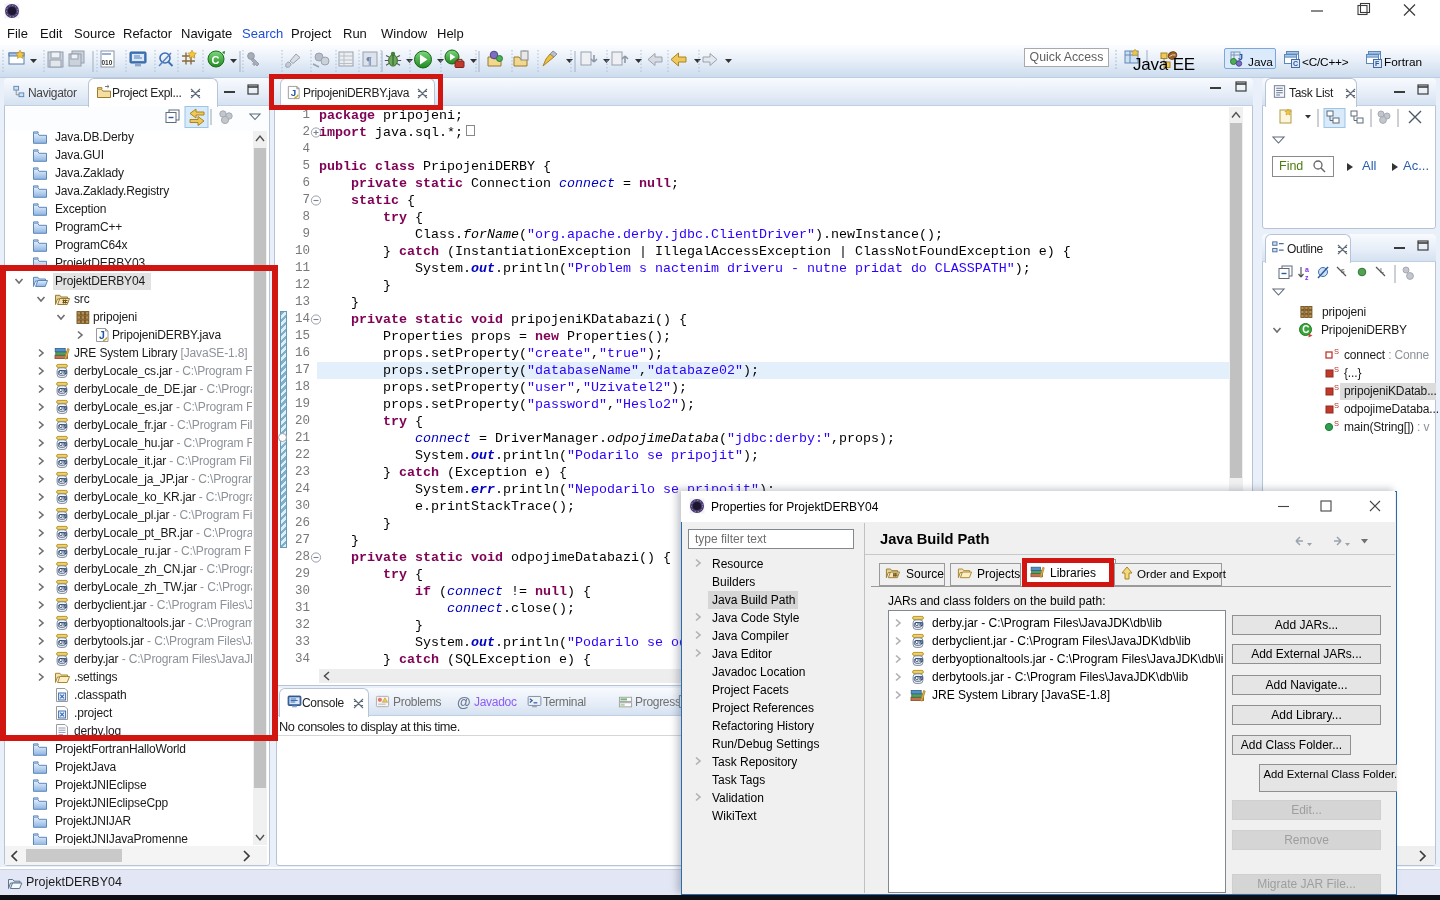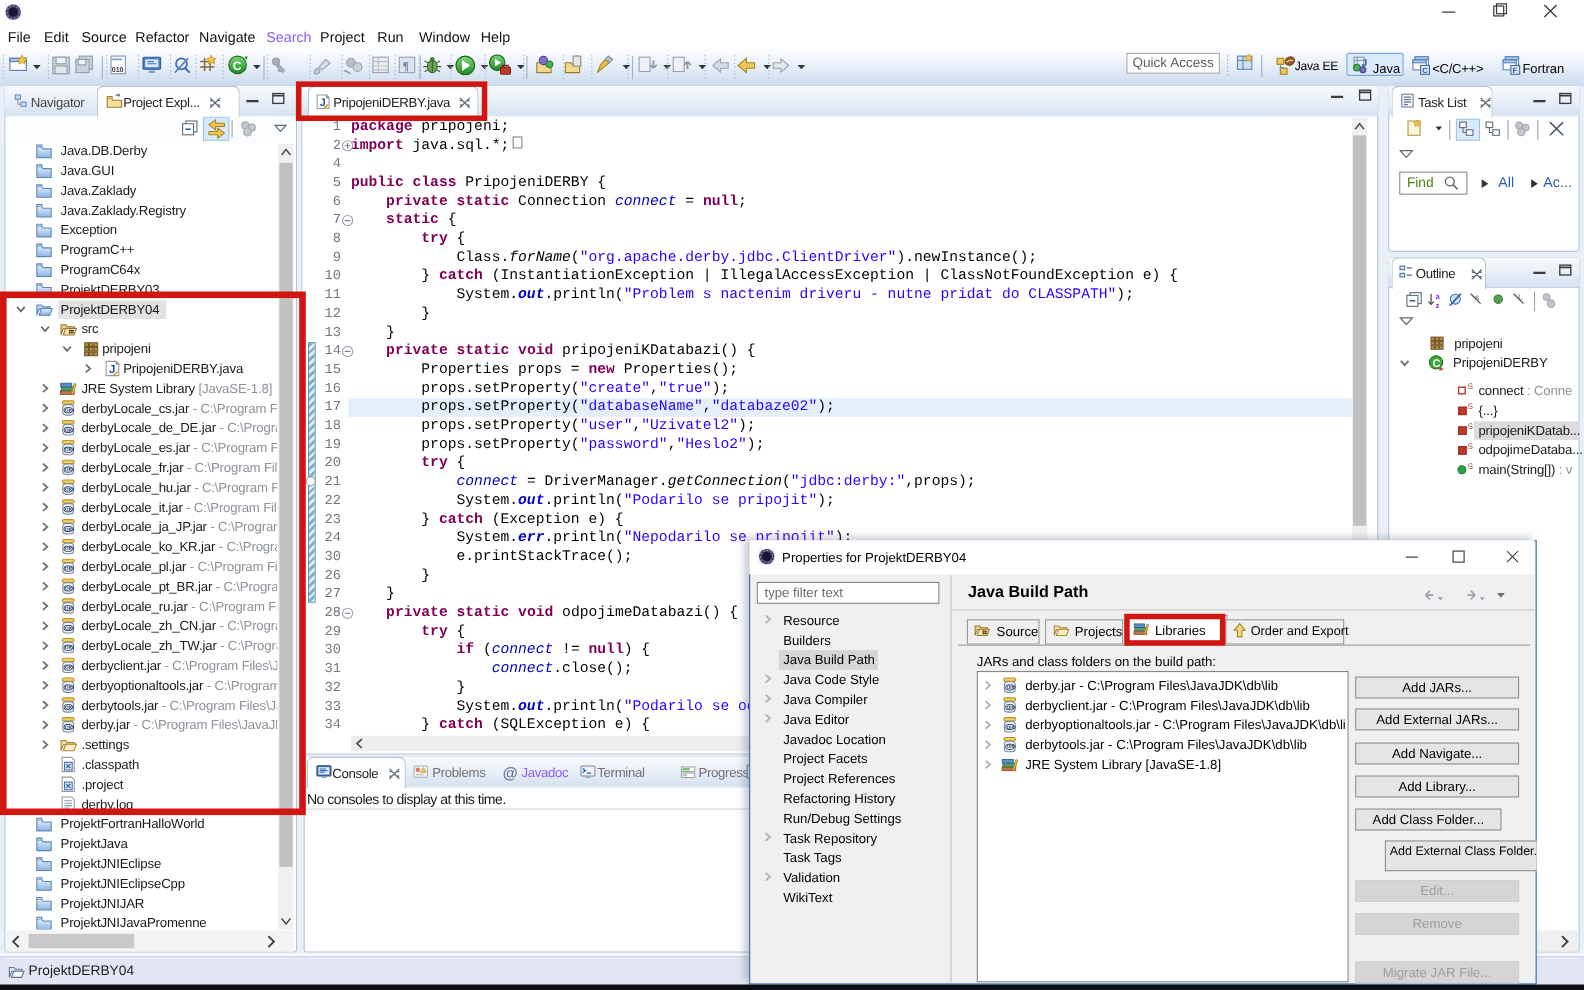--- a/index.html
+++ b/index.html
@@ -180,21 +180,21 @@
       <rect x="58" y="5.5" width="9" height="9" fill="none" stroke="#3b3b3b" stroke-width="1.1"></rect>
       <rect x="60.5" y="3.5" width="9" height="9" fill="none" stroke="#3b3b3b" stroke-width="1.1"></rect>
       <path d="M104 4.5 l11 11 m0 -11 l-11 11" stroke="#3b3b3b" stroke-width="1.2"></path>
     </svg>
 <div class="ab" style="left:0;top:22px;width:1440px;height:23px;background:#fff"></div>
 <div class="ab t13" style="left:7px;top:26px;color:#111">File</div>
 <div class="ab t13" style="left:40px;top:26px;color:#111">Edit</div>
 <div class="ab t13" style="left:74px;top:26px;color:#111">Source</div>
 <div class="ab t13" style="left:123px;top:26px;color:#111">Refactor</div>
 <div class="ab t13" style="left:181px;top:26px;color:#111">Navigate</div>
-<div class="ab t13" style="left:242px;top:26px;color:#8b5cf6">Search</div>
+<div class="ab t13" style="left:242px;top:26px;color:#1d4ed8">Search</div>
 <div class="ab t13" style="left:291px;top:26px;color:#111">Project</div>
 <div class="ab t13" style="left:343px;top:26px;color:#111">Run</div>
 <div class="ab t13" style="left:381px;top:26px;color:#111">Window</div>
 <div class="ab t13" style="left:437px;top:26px;color:#111">Help</div>
 <div class="ab" style="left:0;top:45px;width:1440px;height:33px;background:linear-gradient(180deg,#fcfdff 0%,#e9f0f9 45%,#ccdcee 100%);border-bottom:1px solid #bccde2"></div>
 <svg class="ab" style="left:0;top:0" width="760" height="78">
       <rect x="9" y="53" width="15" height="11" fill="#fff" stroke="#5a7fae"></rect>
       <rect x="9" y="53" width="15" height="3" fill="#a8c6e8" stroke="#5a7fae"></rect>
       <path d="M20 50 l1.5 3 3 0.4 -2.2 2 0.6 3 -2.9-1.5 -2.7 1.5 0.5-3 -2.2-2 3-0.4 z" fill="#f5c63c" stroke="#b98f1d" stroke-width="0.6"></path>
       <path d="M30 59 l7 0 -3.5 4 z" fill="#333"></path>
@@ -305,21 +305,21 @@
       <path d="M22 1 l1.2 2.4 2.6 0.3 -1.9 1.7 0.5 2.6 -2.4-1.3 -2.3 1.3 0.4-2.6 -1.9-1.7 2.6-0.3 z" fill="#f5c63c" stroke="#b98f1d" stroke-width="0.5"></path>
       <path d="M34 2 v20" stroke="#9fb0c4"></path>
     </svg>
 <svg class="ab" style="left:1160px;top:50px" width="18" height="20">
       <rect x="1" y="3" width="6" height="5.5" fill="#f0c75a" stroke="#a8861d"></rect>
       <rect x="4" y="12" width="6" height="5.5" fill="#f0c75a" stroke="#a8861d"></rect>
       <path d="M4 8.5 v6 M4 11.5 h3" stroke="#8a8a8a" fill="none"></path>
       <ellipse cx="12.5" cy="5.5" rx="4.4" ry="3.6" fill="#9c5f28" stroke="#6e3f14" transform="rotate(-25 12.5 5.5)"></ellipse>
       <path d="M9.5 6.5 q3-2.5 6-1.5" stroke="#e8d9c2" stroke-width="1" fill="none"></path>
     </svg>
-<div class="ab" style="left:1177px;top:55px;font-size:11px;letter-spacing:-0.2px">Java EE</div>
+<div class="ab" style="left:1133px;top:55px;font-size:17px;letter-spacing:-0.2px">Java EE</div>
 <div class="ab" style="left:1224px;top:48px;width:52px;height:21px;background:#dcebfc;border:1px solid #7da7d9;border-radius:2px"></div>
 <svg class="ab" style="left:1229px;top:50px" width="17" height="18">
       <rect x="2" y="2" width="9" height="9" fill="#e4ecf6" stroke="#7a96b8"></rect>
       <path d="M2 5 h9 M5 2 v9" stroke="#7a96b8"></path>
       <text x="9" y="10" font-size="9" font-weight="bold" fill="#2456a8" font-family="Liberation Sans">J</text>
       <circle cx="4.5" cy="11.5" r="3" fill="#4fae58" stroke="#2c7a35"></circle>
       <circle cx="10" cy="13.5" r="2.7" fill="#7d6fc0" stroke="#4d4390"></circle>
     </svg>
 <div class="ab" style="left:1248px;top:55px;font-size:11.8px">Java</div>
 <svg class="ab" style="left:1283px;top:50px" width="18" height="19">
@@ -679,21 +679,21 @@
       <div class="cl mono" style="left:44px;top:238px"><span>        props.setProperty(</span><span class="s">"create"</span><span>,</span><span class="s">"true"</span><span>);</span></div>
       <div class="ln" style="left:0;top:255px">17</div>
       <div class="cl mono" style="left:44px;top:255px"><span>        props.setProperty(</span><span class="s">"databaseName"</span><span>,</span><span class="s">"databaze02"</span><span>);</span></div>
       <div class="ln" style="left:0;top:272px">18</div>
       <div class="cl mono" style="left:44px;top:272px"><span>        props.setProperty(</span><span class="s">"user"</span><span>,</span><span class="s">"Uzivatel2"</span><span>);</span></div>
       <div class="ln" style="left:0;top:289px">19</div>
       <div class="cl mono" style="left:44px;top:289px"><span>        props.setProperty(</span><span class="s">"password"</span><span>,</span><span class="s">"Heslo2"</span><span>);</span></div>
       <div class="ln" style="left:0;top:306px">20</div>
       <div class="cl mono" style="left:44px;top:306px"><span>        </span><span class="k">try</span><span> {</span></div>
       <div class="ln" style="left:0;top:323px">21</div>
-      <div class="cl mono" style="left:44px;top:323px"><span>            </span><span class="f">connect</span><span> = DriverManager.</span><span class="m">getConnection</span><span>(</span><span class="s">"jdbc:derby:"</span><span>,props);</span></div>
+      <div class="cl mono" style="left:44px;top:323px"><span>            </span><span class="f">connect</span><span> = DriverManager.</span><span class="m">odpojimeDataba</span><span>(</span><span class="s">"jdbc:derby:"</span><span>,props);</span></div>
       <div class="ln" style="left:0;top:340px">22</div>
       <div class="cl mono" style="left:44px;top:340px"><span>            System.</span><span class="b">out</span><span>.println(</span><span class="s">"Podarilo se pripojit"</span><span>);</span></div>
       <div class="ln" style="left:0;top:357px">23</div>
       <div class="cl mono" style="left:44px;top:357px"><span>        } </span><span class="k">catch</span><span> (Exception e) {</span></div>
       <div class="ln" style="left:0;top:374px">24</div>
       <div class="cl mono" style="left:44px;top:374px"><span>            System.</span><span class="b">err</span><span>.println(</span><span class="s">"Nepodarilo se pripojit"</span><span>);</span></div>
       <div class="ln" style="left:0;top:391px">30</div>
       <div class="cl mono" style="left:44px;top:391px"><span>            e.printStackTrace();</span></div>
       <div class="ln" style="left:0;top:408px">26</div>
       <div class="cl mono" style="left:44px;top:408px"><span>        }</span></div>
@@ -1026,21 +1026,21 @@
         <path d="M4 2.5 L8 6 L4 9.5" stroke="#b0b0b0" stroke-width="1.6" fill="none"></path>
       </svg>
       <svg class="ab" style="left:229px;top:196px" width="16" height="16">
         <use href="#i-books"></use>
       </svg>
       <div class="ab" style="left:251px;top:197px;font-size:12px;white-space:nowrap;overflow:hidden;width:292px">JRE System Library [JavaSE-1.8]</div>
       <div class="btn" style="left:551px;top:124px;width:149px;height:20px;line-height:19px;">Add JARs...</div>
       <div class="btn" style="left:551px;top:153px;width:149px;height:20px;line-height:19px;">Add External JARs...</div>
       <div class="btn" style="left:551px;top:184px;width:149px;height:20px;line-height:19px;">Add Navigate...</div>
       <div class="btn" style="left:551px;top:214px;width:149px;height:20px;line-height:19px;">Add Library...</div>
-      <div class="btn" style="left:551px;top:244px;width:133px;height:20px;line-height:19px;">Add Class Folder...</div>
+      <div class="btn" style="left:551px;top:244px;width:119px;height:20px;line-height:19px;">Add Class Folder...</div>
       <div class="btn" style="left:578px;top:273px;width:149px;height:28px;line-height:19px;font-size:11.3px;">Add External Class Folder...</div>
       <div class="btnd" style="left:551px;top:309px;width:149px;height:20px;line-height:19px;">Edit...</div>
       <div class="btnd" style="left:551px;top:339px;width:149px;height:20px;line-height:19px;">Remove</div>
       <div class="btnd" style="left:551px;top:383px;width:149px;height:20px;line-height:19px;">Migrate JAR File...</div>
     </div>
 <div class="ab" style="left:0;top:895px;width:1440px;height:5px;background:#0e0e14;z-index:40"></div>
 <div class="redbox" style="left:269px;top:74px;width:174px;height:36px"></div>
 <div class="redbox" style="left:0px;top:265px;width:278px;height:476px;border-width:6px"></div>
 <div class="redbox" style="left:1022px;top:558px;width:92px;height:29px;z-index:30"></div>
 </div>

